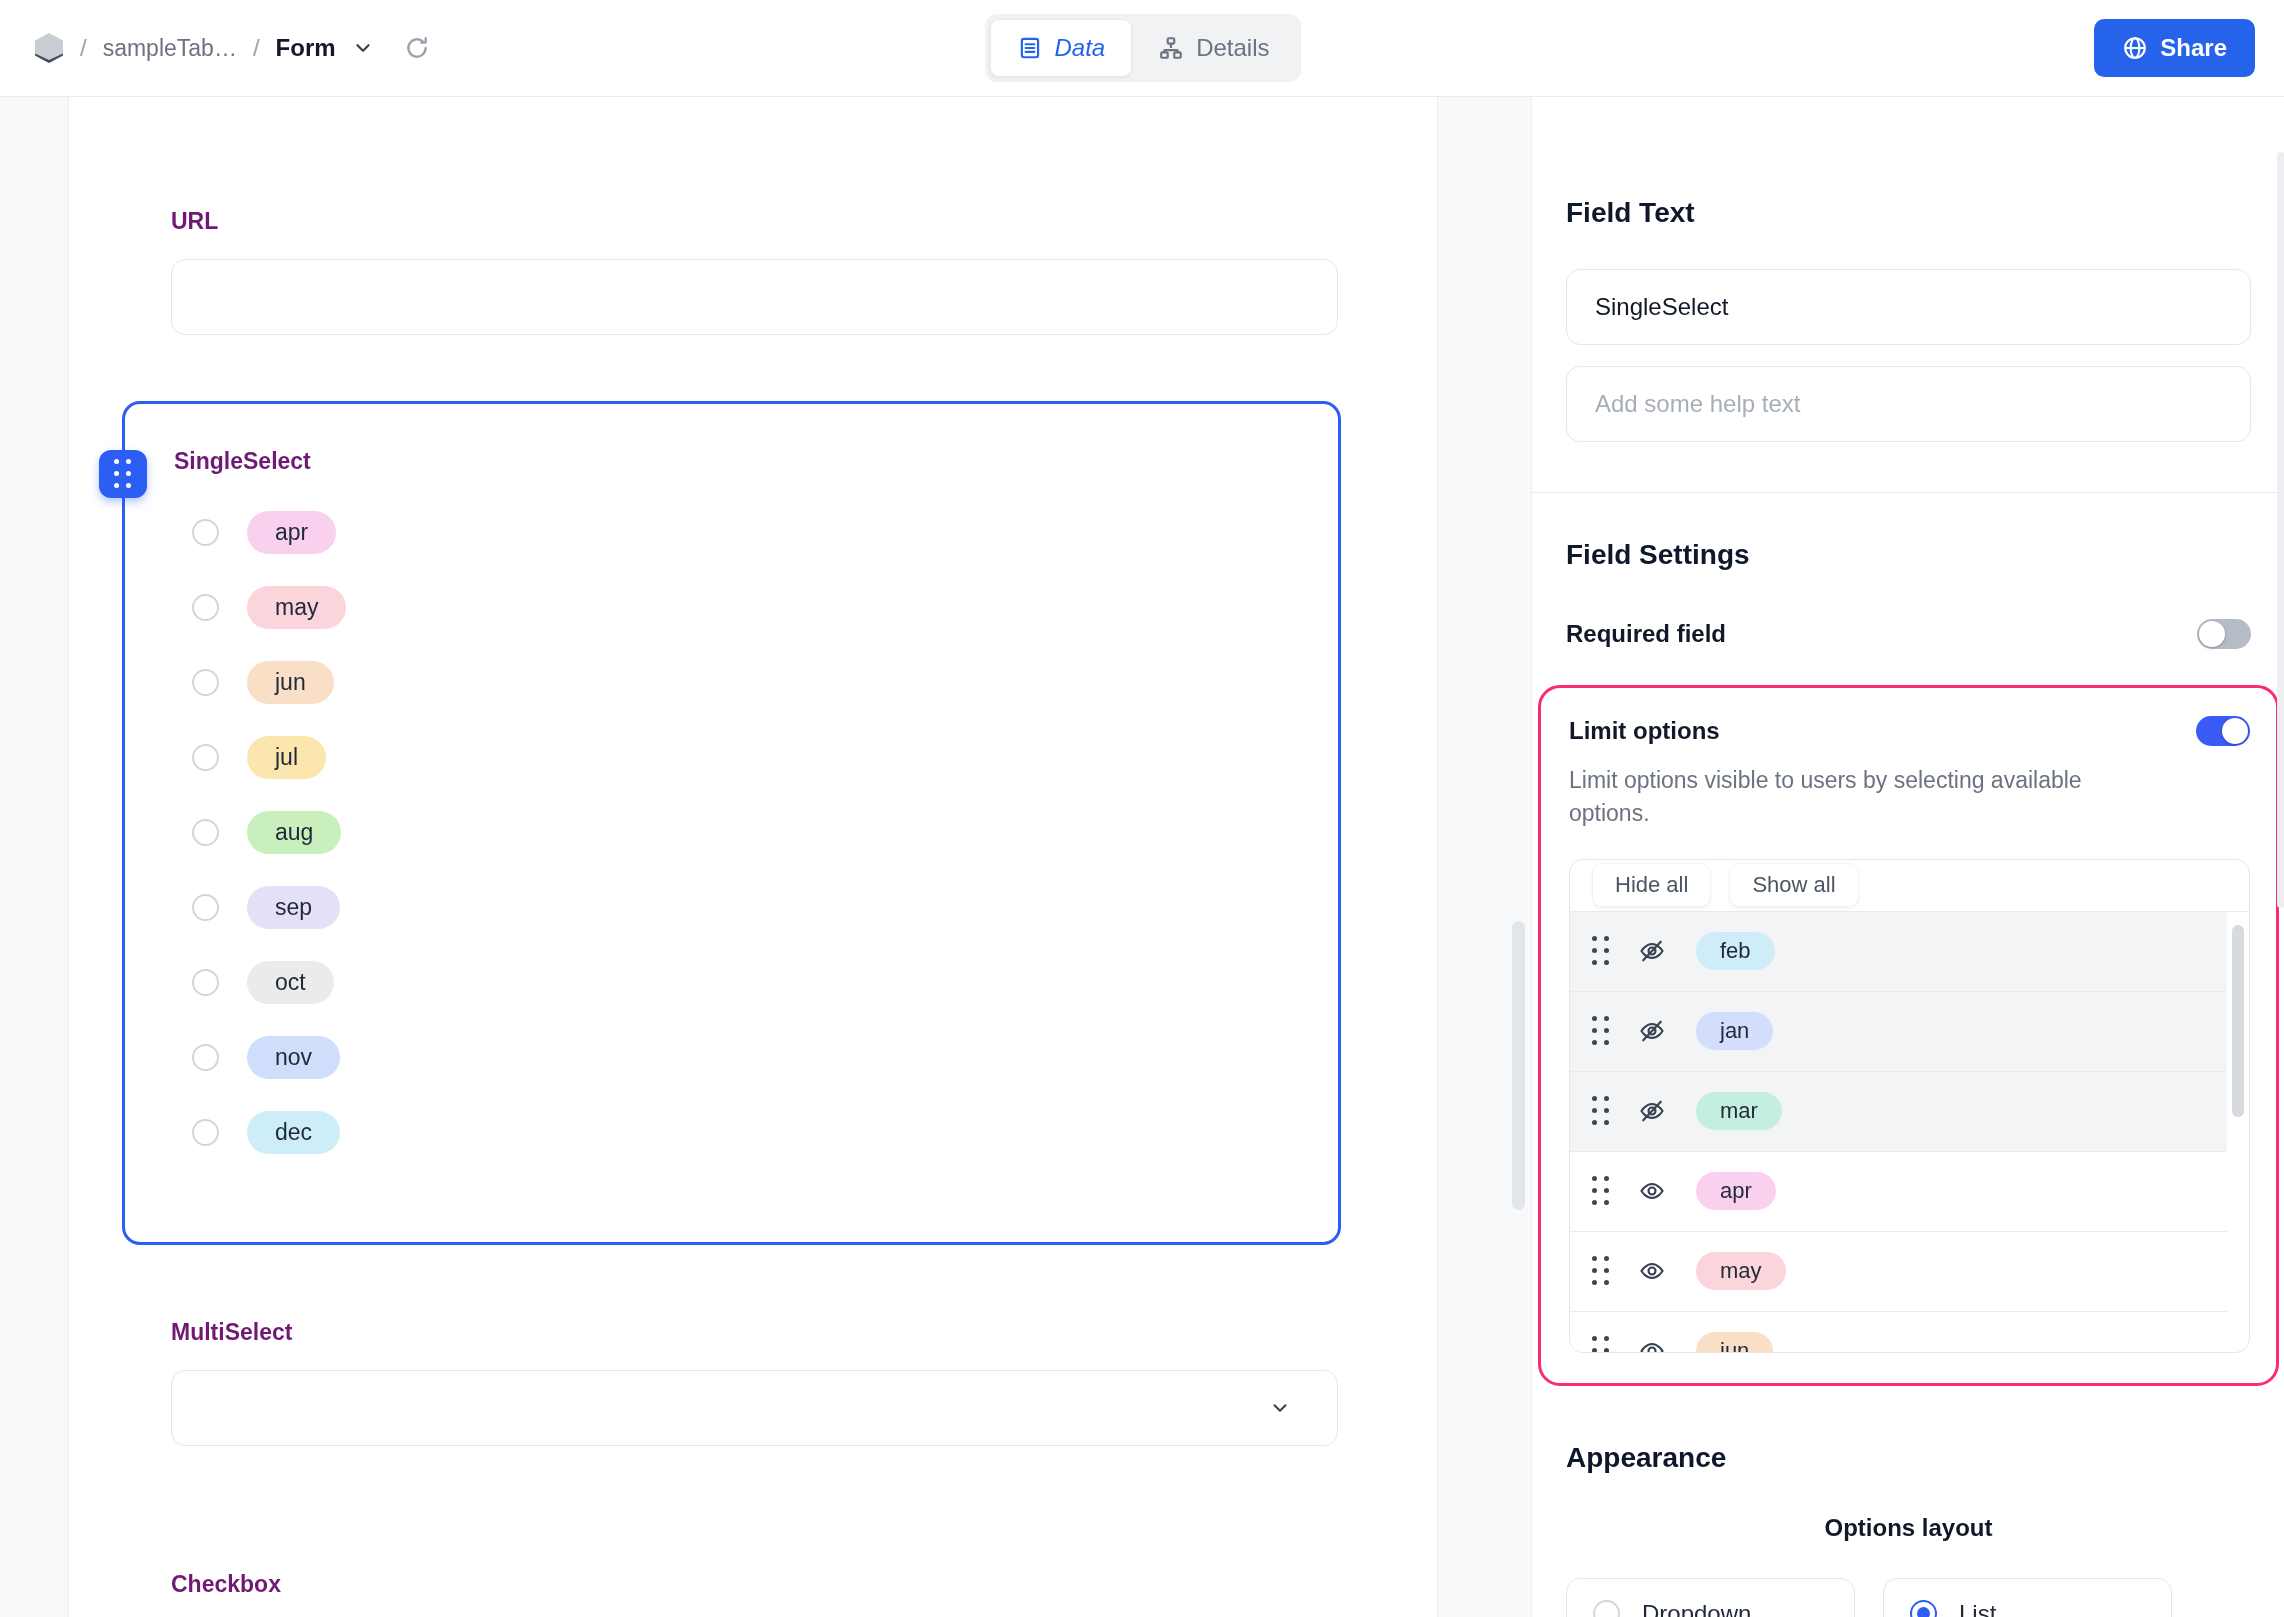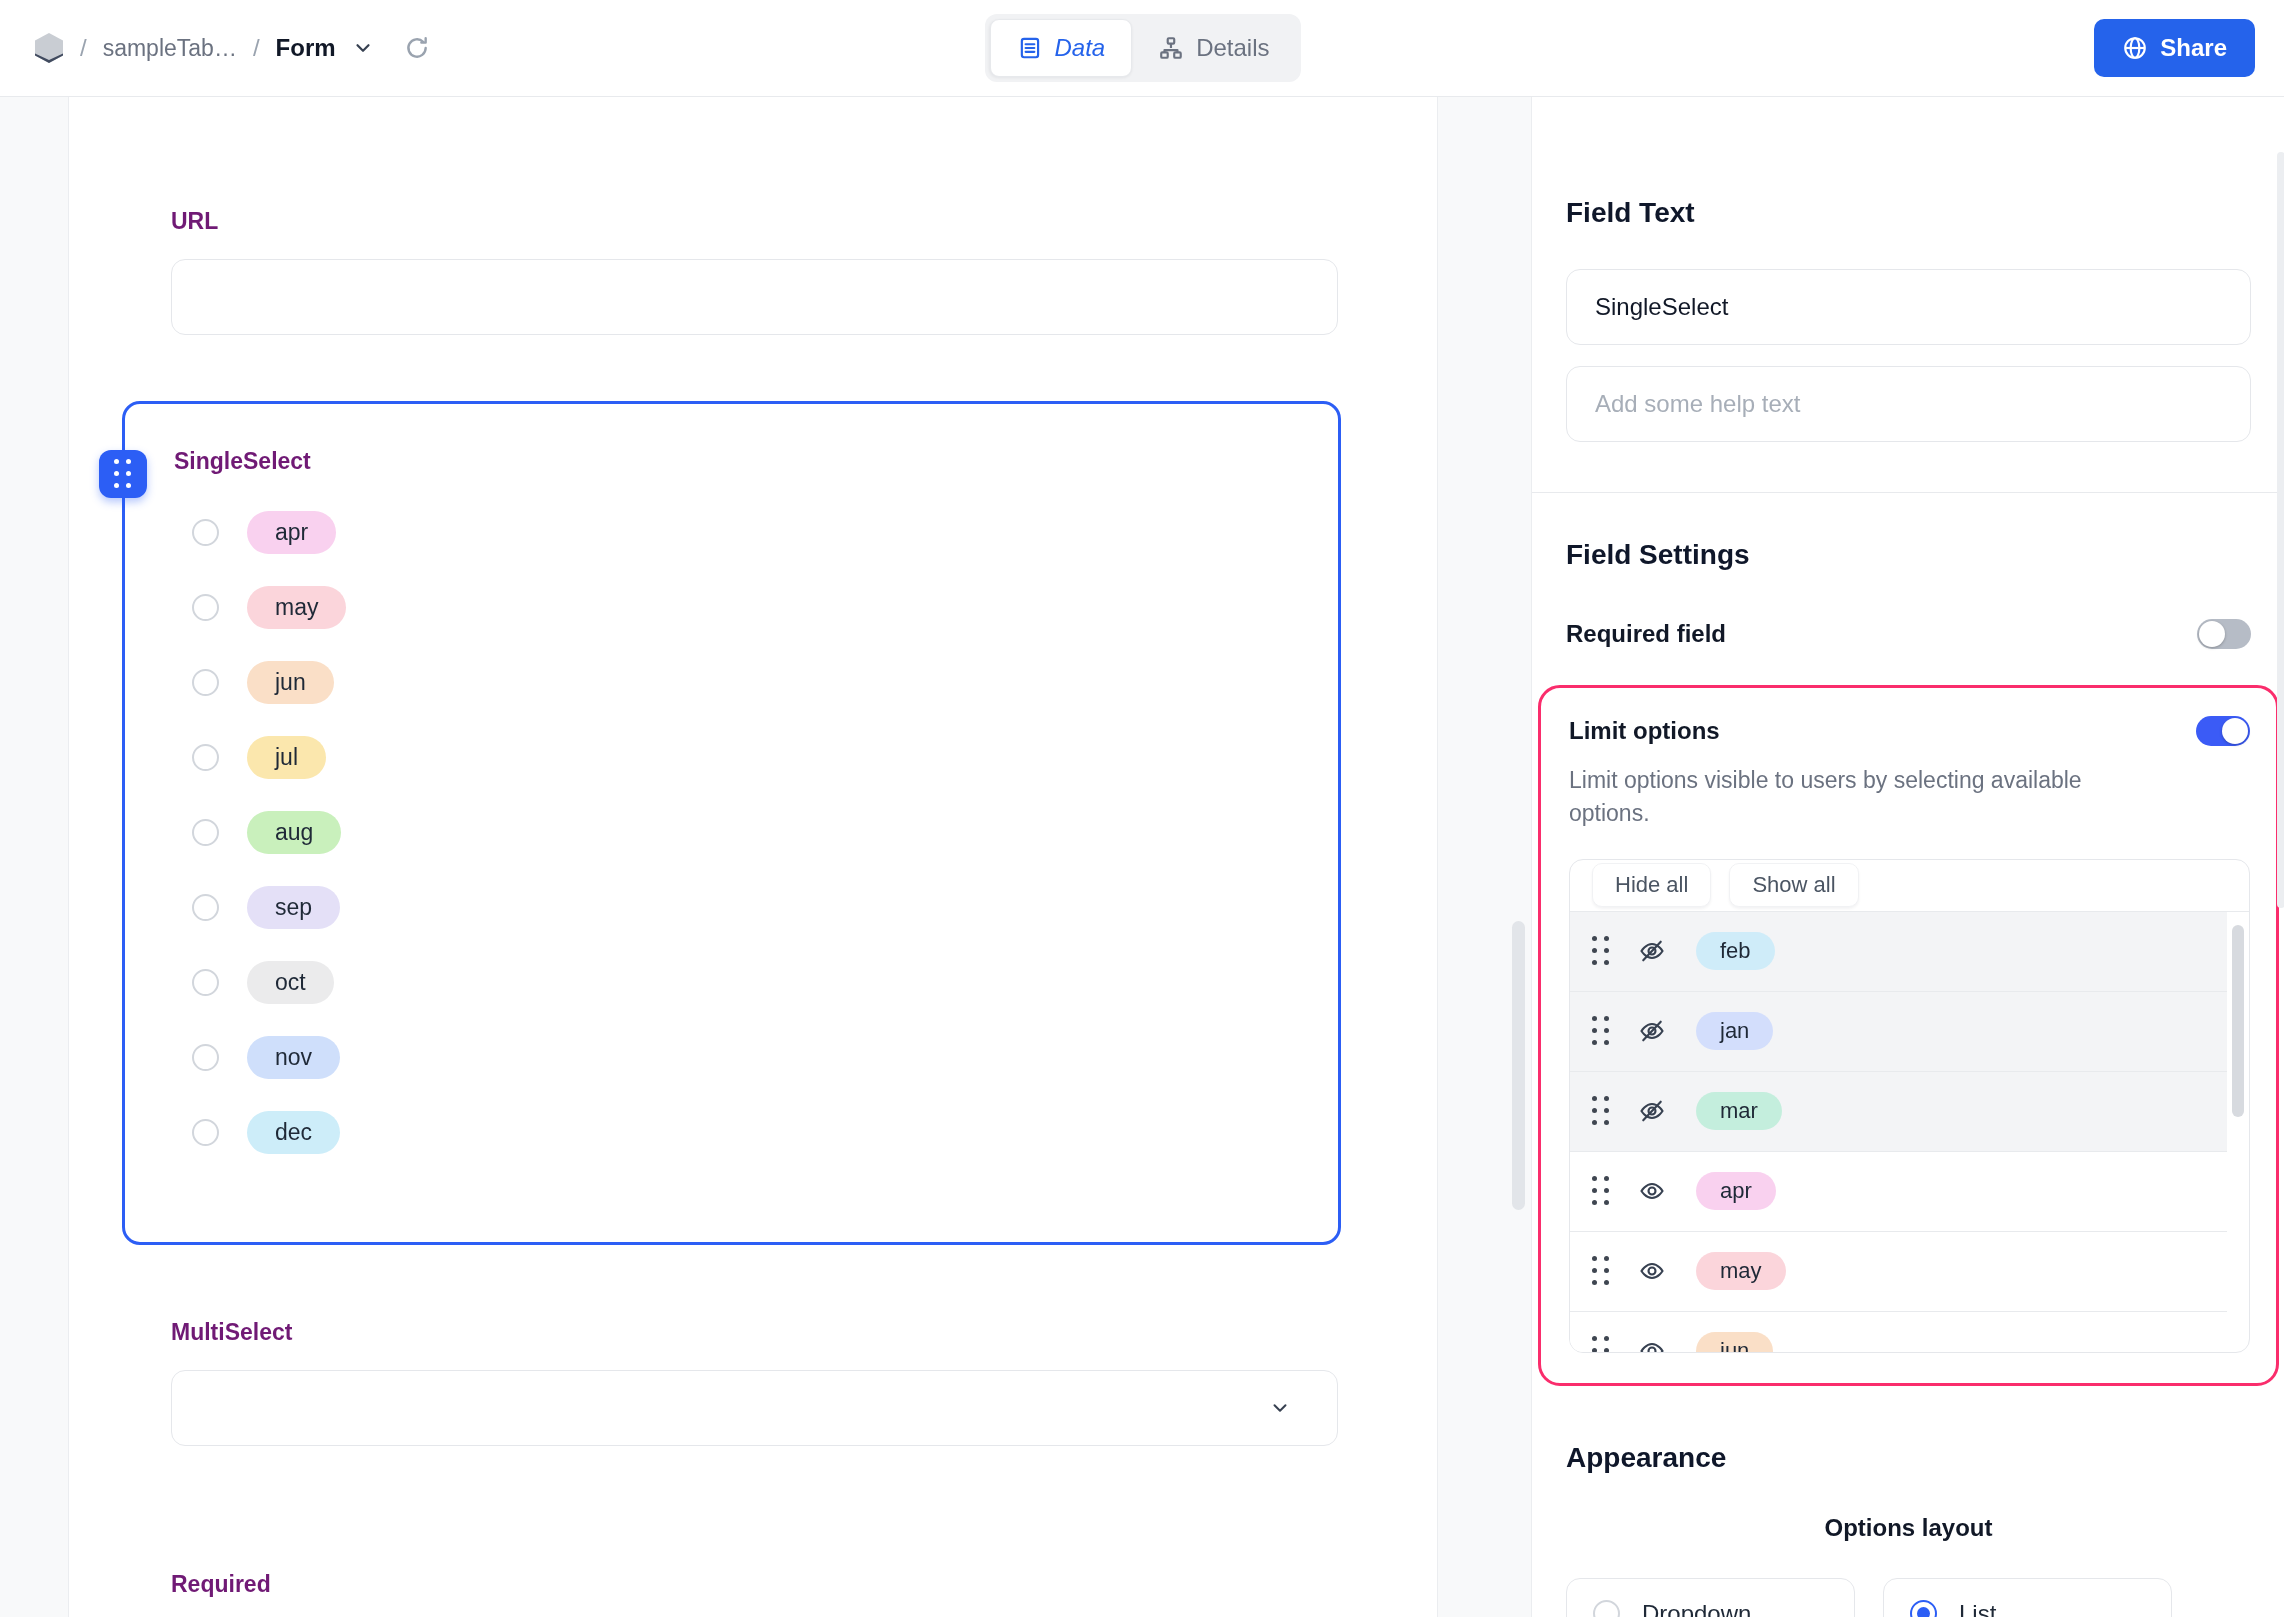--- a/index.html
+++ b/index.html
@@ -225,21 +225,21 @@
       <div class="f-label">MultiSelect</div>
       <div class="ms-select">
         <span>
           <svg width="22" height="22" viewBox="0 0 24 24" fill="none" stroke="#374151" stroke-width="2.2" stroke-linecap="round" stroke-linejoin="round">
               <polyline points="6,9 12,15 18,9"></polyline>
             </svg>
         </span>
       </div>
     </div>
 
-    <div class="f-label mt-126">Required</div>
+    <div class="f-label mt-126">Checkbox</div>
   </main>
 
   <div class="gutter-m">
     <div class="canvas-scroll"></div>
   </div>
 
   <aside class="panel">
     <div class="h1">Field Text</div>
     <input class="p-input" value="SingleSelect" style="">
     <input class="p-input" placeholder="Add some help text" style="">

